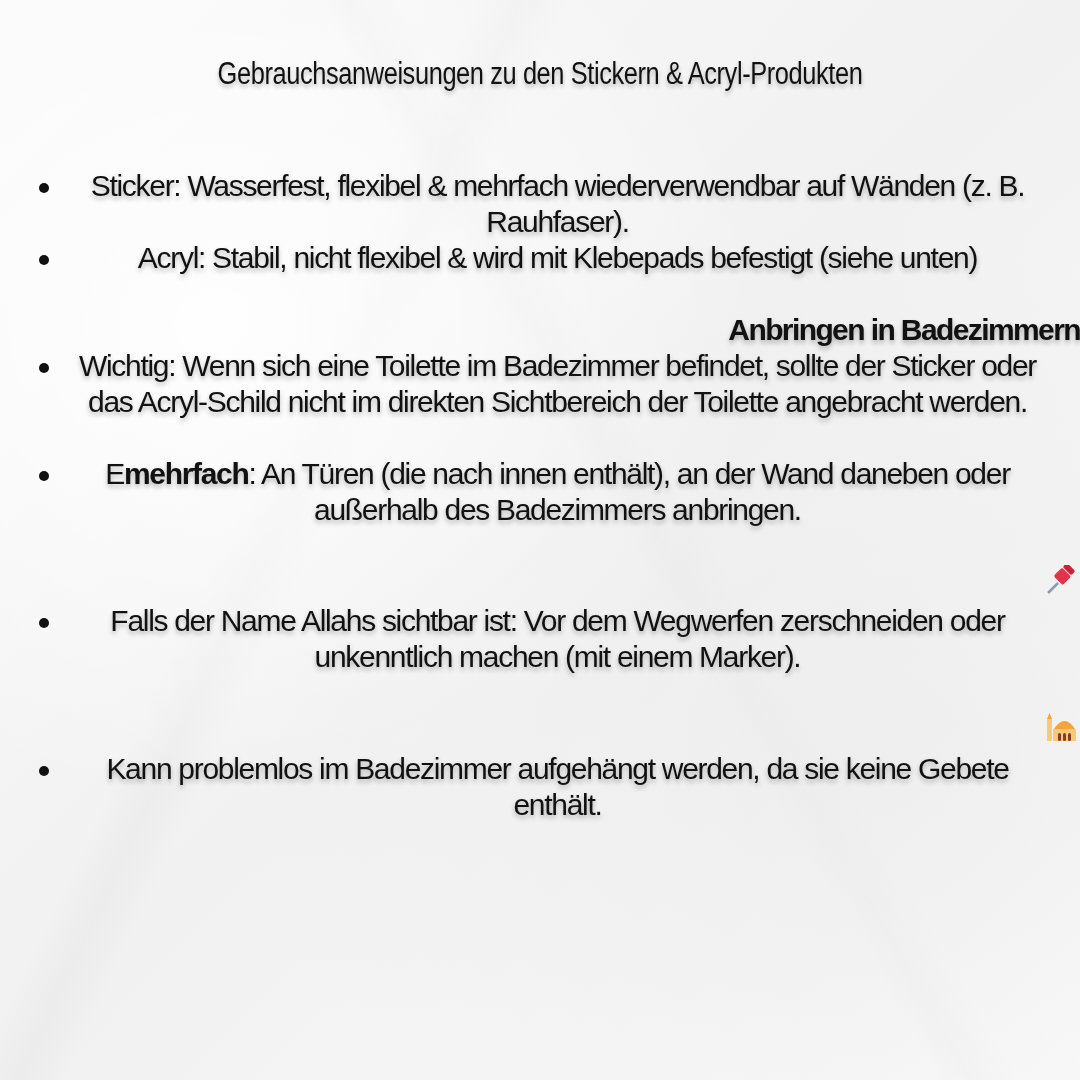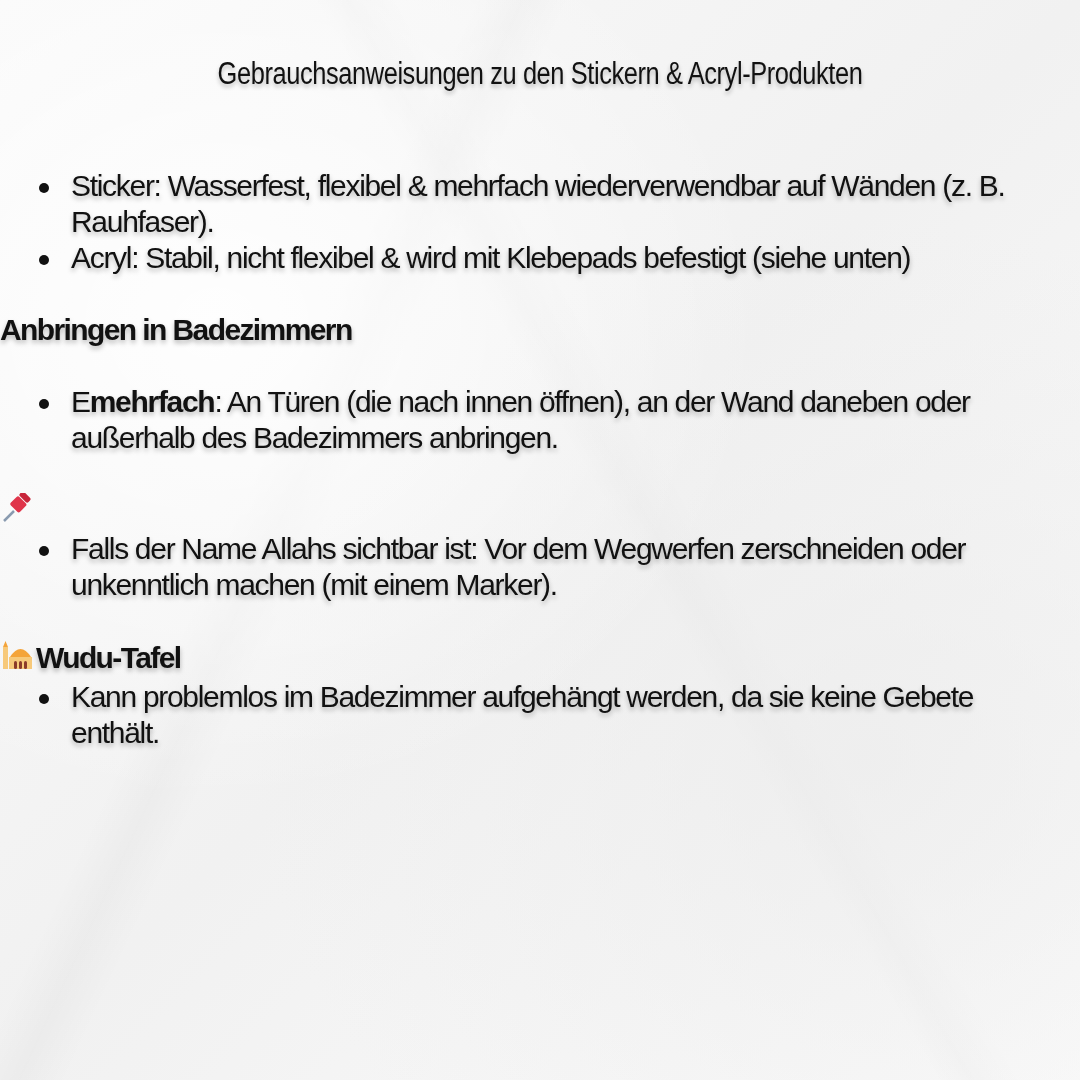--- a/index.html
+++ b/index.html
@@ -24,49 +24,52 @@
     transform: scaleX(0.82);
     text-shadow: 0 3px 5px rgba(0,0,0,0.25);
   }
   .content {
     position: absolute; left: 0; top: 168px; width: 1080px;
     font-size: 30px; line-height: 36px; letter-spacing: -1.3px;
     text-shadow: 0 3px 5px rgba(0,0,0,0.28);
   }
   ul { list-style: none; margin: 0; padding: 0; }
   li {
-    position: relative; padding-left: 71px; padding-right: 36px;
+    position: relative; padding-left: 71px; padding-right: 36px; text-align: center;
   }
   li::before {
     content: ""; position: absolute; left: 39px; top: 15px;
     width: 10px; height: 10px; border-radius: 50%; background: #111;
   }
   .heading {
-    text-align: left; font-weight: bold; letter-spacing: -1.6px;
+    text-align: right; font-weight: bold; letter-spacing: -1.6px;
   }
   .gap { height: 36px; }
   .emoji { display: inline-block; vertical-align: -3px; margin-right: 2px; }
   b { font-weight: bold; }
 </style>
 </head>
 <body>
 
 <div class="title">Gebrauchsanweisungen zu den Stickern &amp; Acryl-Produkten</div>
 
 <div class="content">
   <ul>
     <li><span>Sticker: Wasserfest, flexibel &amp; mehrfach wiederverwendbar auf Wänden (z. B. Rauhfaser).</span></li>
     <li><span>Acryl: Stabil, nicht flexibel &amp; wird mit Klebepads befestigt (siehe unten)</span></li>
   </ul>
 
   <div class="gap"></div>
   <div class="heading">Anbringen in Badezimmern</div>
+  <ul>
+    <li><span>Wichtig: Wenn sich eine Toilette im Badezimmer befindet, sollte der Sticker oder das Acryl-Schild nicht im direkten Sichtbereich der Toilette angebracht werden.</span></li>
+  </ul>
   <div class="gap"></div>
   <ul>
-    <li><span>E</span><b>mehrfach</b><span>: An Türen (die nach innen öffnen), an der Wand daneben oder außerhalb des Badezimmers anbringen.</span></li>
+    <li><span>E</span><b>mehrfach</b><span>: An Türen (die nach innen enthält), an der Wand daneben oder außerhalb des Badezimmers anbringen.</span></li>
   </ul>
 
   <div class="gap"></div>
   <div class="heading"><span class="emoji"><svg width="34" height="30" viewBox="0 0 34 30">
           <line x1="4" y1="28" x2="14" y2="18" stroke="#8a9bb0" stroke-width="2.5"></line>
           <rect x="12" y="5" width="13" height="12" rx="2" transform="rotate(45 18 11)" fill="#e0344a"></rect>
           <rect x="19" y="1" width="12" height="6" rx="2" transform="rotate(45 25 4)" fill="#c8253a"></rect>
         </svg></span></div>
   <ul>
     <li><span>Falls der Name Allahs sichtbar ist: Vor dem Wegwerfen zerschneiden oder unkenntlich machen (mit einem Marker).</span></li>
@@ -74,17 +77,17 @@
 
   <div class="gap"></div>
   <div class="heading"><span class="emoji"><svg width="34" height="32" viewBox="0 0 34 32">
           <rect x="3" y="8" width="5" height="22" fill="#f7c97a"></rect>
           <path d="M3 8 L5.5 2 L8 8 Z" fill="#f4a43a"></path>
           <rect x="9" y="18" width="23" height="12" fill="#f7c97a"></rect>
           <path d="M10 18 Q20.5 2 31 18 Z" fill="#f4a43a"></path>
           <rect x="14" y="22" width="3" height="8" rx="1.5" fill="#8b3a2a"></rect>
           <rect x="19" y="22" width="3" height="8" rx="1.5" fill="#8b3a2a"></rect>
           <rect x="24" y="22" width="3" height="8" rx="1.5" fill="#8b3a2a"></rect>
-        </svg></span><span>Wudu-Tafel</span></div>
+        </svg></span></div>
   <ul>
     <li><span>Kann problemlos im Badezimmer aufgehängt werden, da sie keine Gebete enthält.</span></li>
   </ul>
 </div>
 
 </body></html>

